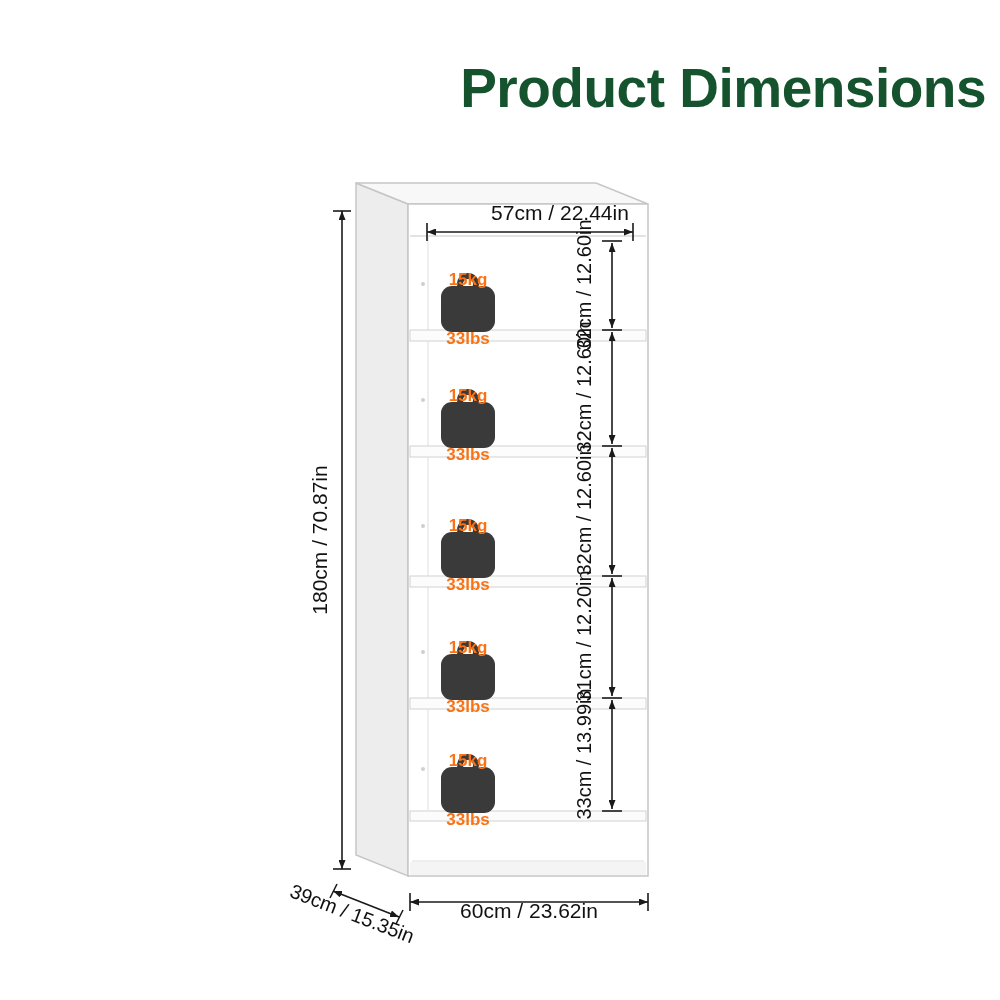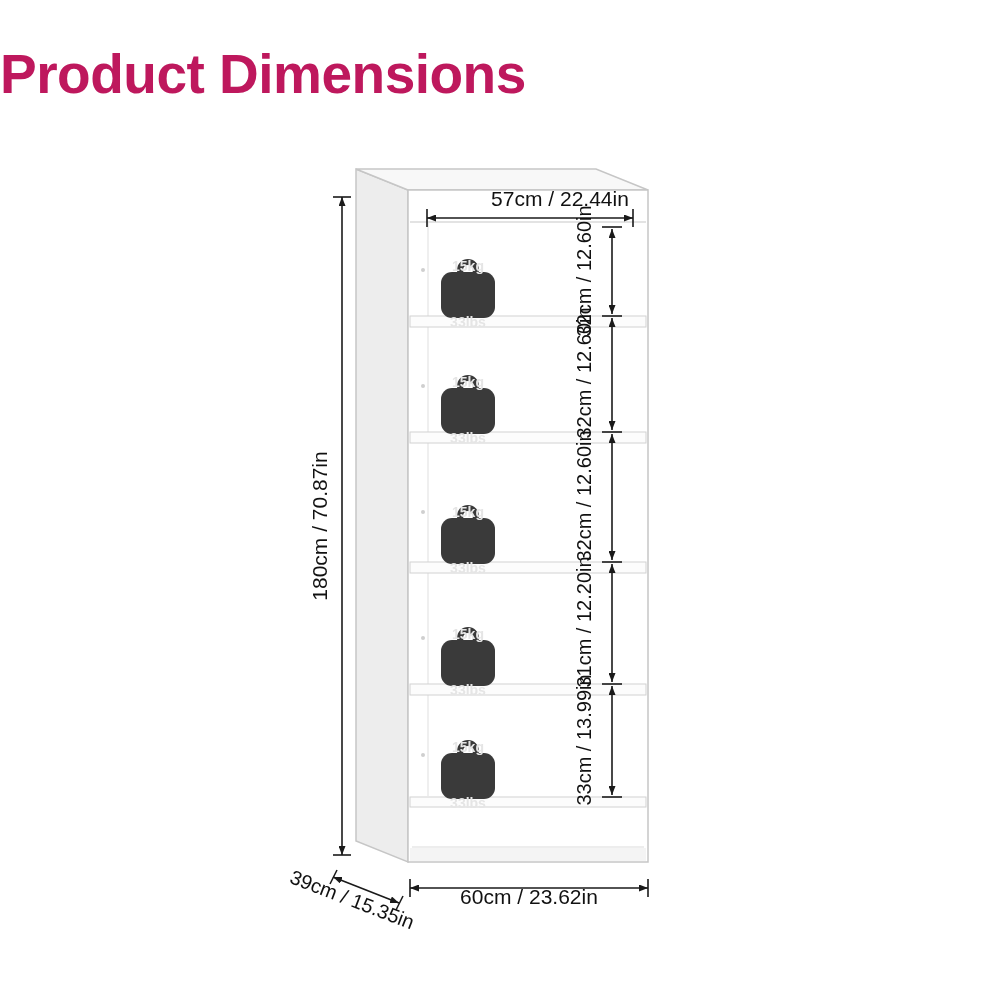--- a/index.html
+++ b/index.html
@@ -1,33 +1,33 @@
 <!DOCTYPE html>
 <html><head>
 <meta charset="utf-8">
 <style>
   html,body{margin:0;padding:0;background:#ffffff;}
   body{width:1000px;height:1000px;overflow:hidden;font-family:"Liberation Sans","DejaVu Sans",sans-serif;}
   .scene{position:relative;width:1000px;height:1000px;background:#fff;}
-  .title{margin:0;padding-top:42px;text-align:left;font-size:55px;font-weight:700;color:#be185d;letter-spacing:-0.5px;}
+  .title{margin:14px;padding-top:42px;text-align:right;font-size:55px;font-weight:700;color:#14532d;letter-spacing:-0.5px;}
   svg.draw{position:absolute;left:0;top:0;width:1000px;height:1000px;}
   .label{position:absolute;font-size:20px;color:#111;white-space:nowrap;transform:translate(-50%,-50%);z-index:5;}
   .label.big{font-size:21px;}
   .v{transform:translate(-50%,-50%) rotate(-90deg);}
   .top-width{left:560px;top:199px;}
   .height-label{left:320px;top:526px;}
   .comp{left:584px;}
   .c1{top:271px;} .c2{top:373px;} .c3{top:496px;} .c4{top:622px;} .c5{top:740px;}
   .bottom-width{left:529px;top:897px;}
   .depth{left:352px;top:900px;transform:translate(-50%,-50%) rotate(21deg);}
   .weight{position:absolute;width:54px;text-align:center;z-index:4;}
   .weight .ring{width:22px;height:22px;border:6px solid #3a3a3a;border-radius:50%;margin:0 auto;box-sizing:border-box;}
   .weight .wbody{margin-top:-9px;position:relative;background:#3a3a3a;border-radius:11px;height:46px;
     display:flex;flex-direction:column;align-items:center;justify-content:center;
-    color:#e5e5e5;font-weight:700;font-size:14px;line-height:1.12;gap:40px;}
+    color:#f97316;font-weight:700;font-size:17px;line-height:1.12;gap:40px;}
   .w1{left:441px;top:259px;} .w2{left:441px;top:375px;} .w3{left:441px;top:505px;}
   .w4{left:441px;top:627px;} .w5{left:441px;top:740px;}
 </style>
 </head>
 <body>
 
 <div class="scene">
 
   <h1 class="title">Product Dimensions</h1>
 

